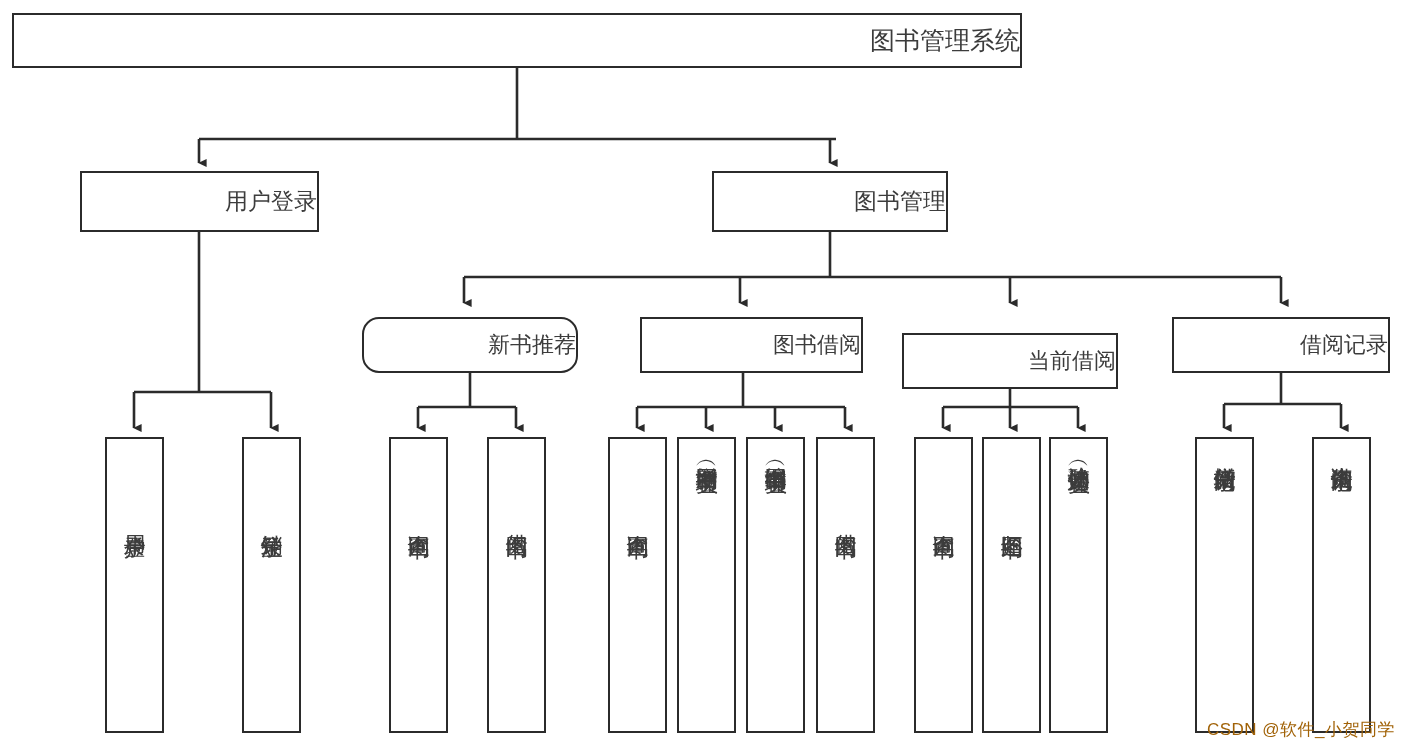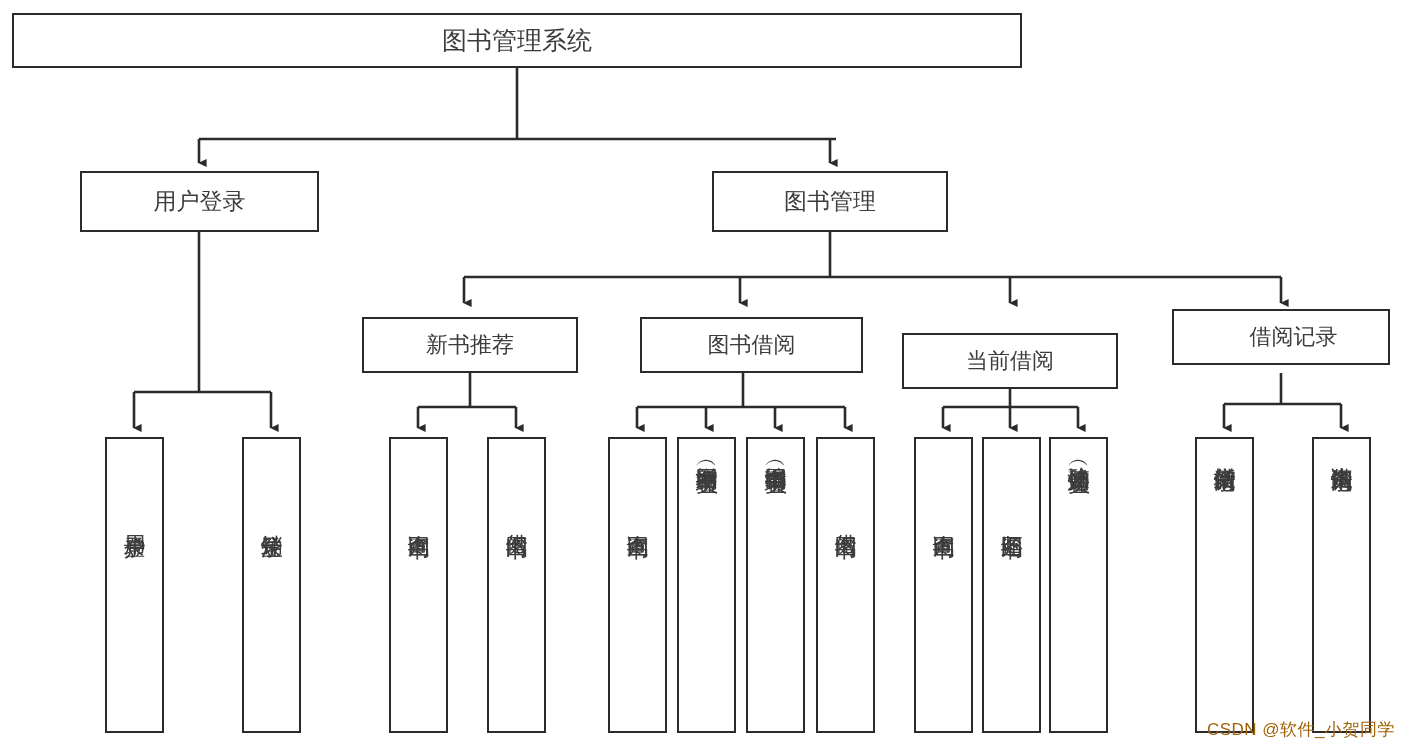--- a/index.html
+++ b/index.html
@@ -26,21 +26,21 @@
     pointer-events: none;
   }
   .node {
     position: absolute;
     box-sizing: border-box;
     border: 2.5px solid #2b2b2b;
     background: #ffffff;
     color: #3c3c3c;
     display: flex;
     align-items: center;
-    justify-content: center;
+    justify-content: flex-end;
     text-align: center;
     z-index: 2;
   }
   .node.root {
     font-size: 25px;
   }
   .node.level1 {
     font-size: 23px;
   }
   .node.level2 {
@@ -136,30 +136,30 @@
     <span>图书管理系统</span>
   </div>
 
   <div class="node level1" style="left:80px; top:171px; width:239px; height:61px;">
     <span>用户登录</span>
   </div>
   <div class="node level1" style="left:712px; top:171px; width:236px; height:61px;">
     <span>图书管理</span>
   </div>
 
-  <div class="node level2" style="left:362px; top:317px; width:216px; height:56px;">
+  <div class="node level2" style="left:362px; top:317px; width:216px; height:56px;border-radius:17px;">
     <span>新书推荐</span>
   </div>
   <div class="node level2" style="left:632px; top:317px; width:223px; height:56px;margin-left:8px;">
     <span>图书借阅</span>
   </div>
   <div class="node level2" style="left:902px; top:333px; width:216px; height:56px;">
     <span>当前借阅</span>
   </div>
-  <div class="node level2" style="left:1172px; top:309px; width:218px; height:56px;padding-left:25px;">
+  <div class="node level2" style="left:1172px; top:317px; width:218px; height:56px;padding-left:25px;">
     <span>借阅记录</span>
   </div>
 
   <div class="node leaf leaf-mid" style="left:105px; top:437px; width:59px; height:296px;">
     <span class="vtext">用户登录</span>
   </div>
   <div class="node leaf leaf-mid" style="left:242px; top:437px; width:59px; height:296px;">
     <span class="vtext">注销登录</span>
   </div>
 

